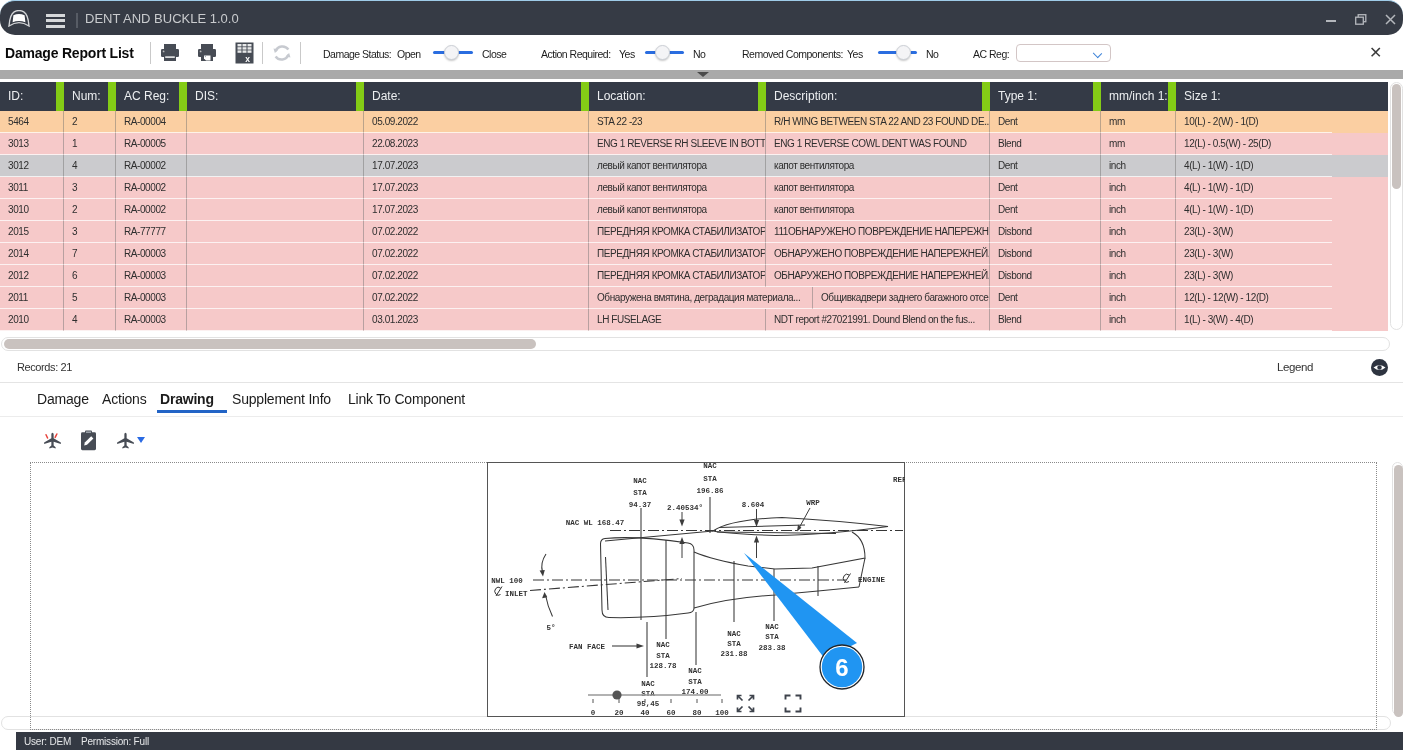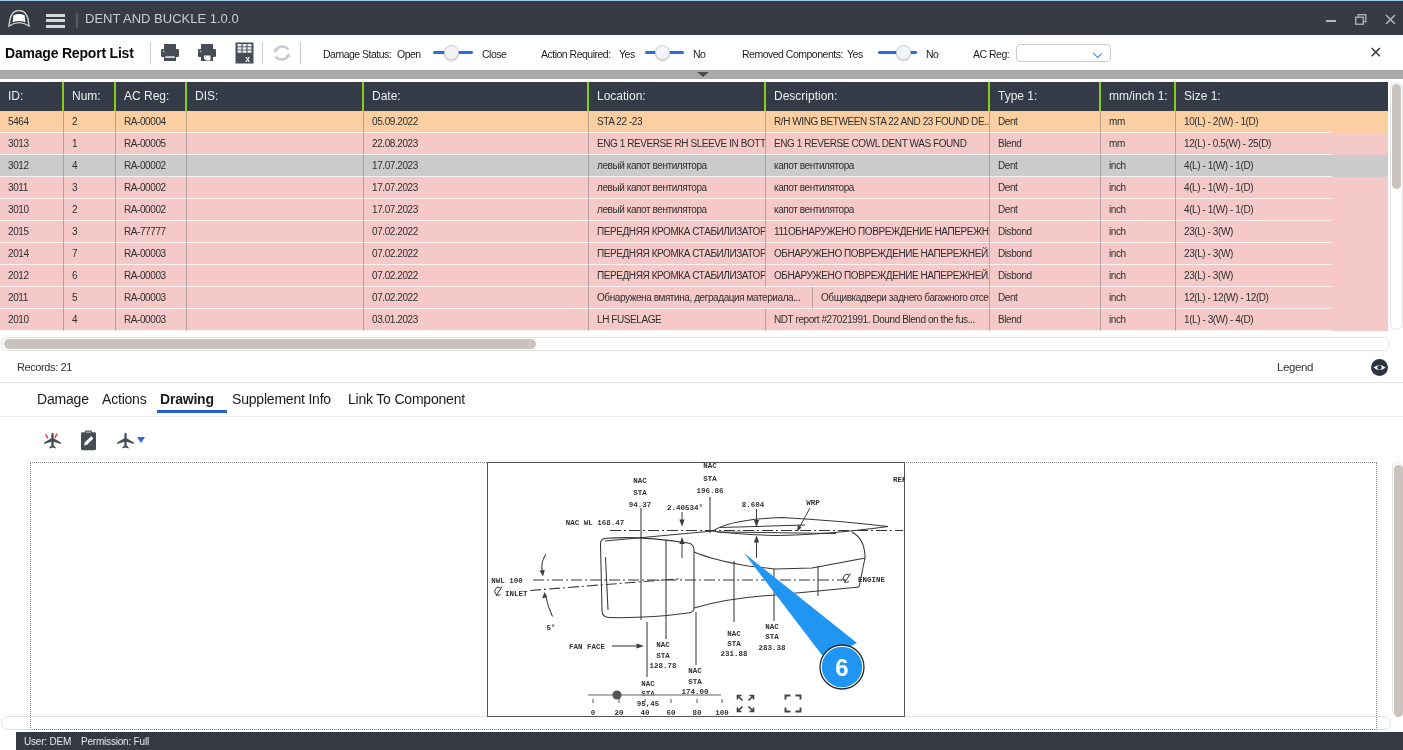--- a/index.html
+++ b/index.html
@@ -1,21 +1,21 @@
 <!DOCTYPE html>
 <html><head>
 <meta charset="utf-8">
 <style>
 * { margin:0; padding:0; box-sizing:border-box; }
 html,body { width:1403px; height:750px; overflow:hidden; font-family:"Liberation Sans",sans-serif; background:#fff; }
 #app { position:relative; width:1403px; height:750px; }
 .abs { position:absolute; }
 
 
-#titlebar { left:0; top:0; width:1403px; height:35px; background:#363b45; border-top:1px solid #9ecbe8; }
+#titlebar { left:0; top:0; width:1403px; height:35px; background:#363b45; border-top:1px solid #9ecbe8;border-radius:15px; }
 #titlebar .ttl { position:absolute; left:85px; top:10px; color:#c9cbce; font-size:13px; letter-spacing:0; }
 #titlebar .tsep { position:absolute; left:76px; top:12px; width:2px; height:15px; background:#575c65; }
 .burger { position:absolute; left:46px; top:13px; width:19px; height:14px; }
 .burger div { height:2.6px; background:#d6d8da; margin-bottom:2.9px; }
 
 #toolbar { left:0; top:36px; width:1287px; height:34px; background:#fff; }
 #toolbar .title { position:absolute; left:5px; top:9px; font-size:14px; font-weight:bold; color:#0a0a0a; letter-spacing:-0.2px; }
 .vsep { position:absolute; top:6px; width:1px; height:22px; background:#c9c9c9; }
 .tlabel { position:absolute; top:12px; font-size:10.5px; letter-spacing:-0.5px; color:#1d1d1d; }
 .slider { position:absolute; top:15px; height:3px; background:#2a6de0; border-radius:2px; }
@@ -24,21 +24,21 @@
 #acbox:after { content:""; position:absolute; right:9px; top:5px; width:6px; height:6px; border-right:1.6px solid #3b82d8; border-bottom:1.6px solid #3b82d8; transform:rotate(45deg) scale(1,0.9); }
 .xclose { position:absolute; left:1369px; top:7px; font-size:16px; color:#3c3c3c; }
 
 
 #gstrip { left:0; top:70px; width:1403px; height:9px; background:#a9a9a9; }
 #gstrip .tri { position:absolute; left:697px; top:2px; width:0; height:0; border-left:6px solid transparent; border-right:6px solid transparent; border-top:5px solid #4a4a4a; }
 
 
 #tbl { left:0; top:82px; width:1388px; }
 .thead { display:flex; height:29px; background:#343a46; color:#eceef0; font-size:12px; }
-.thead .c { border-right:2px solid #84cc16; line-height:29px; padding-left:8px; white-space:nowrap; overflow:hidden; }
+.thead .c { border-right:8px solid #84cc16; line-height:29px; padding-left:8px; white-space:nowrap; overflow:hidden; }
 .trow { display:flex; height:22px; font-size:10px; letter-spacing:-0.42px; color:#2e2e2e; }
 .trow .c { border-right:1px solid rgba(110,110,110,.45); border-bottom:1px solid rgba(255,255,255,.75); line-height:21px; padding-left:8px; white-space:nowrap; overflow:hidden; }
 .orange { background:#fbcfa2; }
 .pink { background:#f6c9c9; }
 .grey { background:#cbcbce; }
 .c0{width:64px;} .c1{width:52px;} .c2{width:71px;} .c3{width:177px;} .c4{width:225px;} .c5{width:177px;} .c6{width:224px;} .c7{width:111px;} .c8{width:75px;} .c9{width:156px; border-right:none!important;}
 
 
 .sbtrack { background:#fff; border:1px solid #e2e2e2; border-radius:7px; }
 .sbthumb { background:#c9c2bf; border-radius:6px; }

